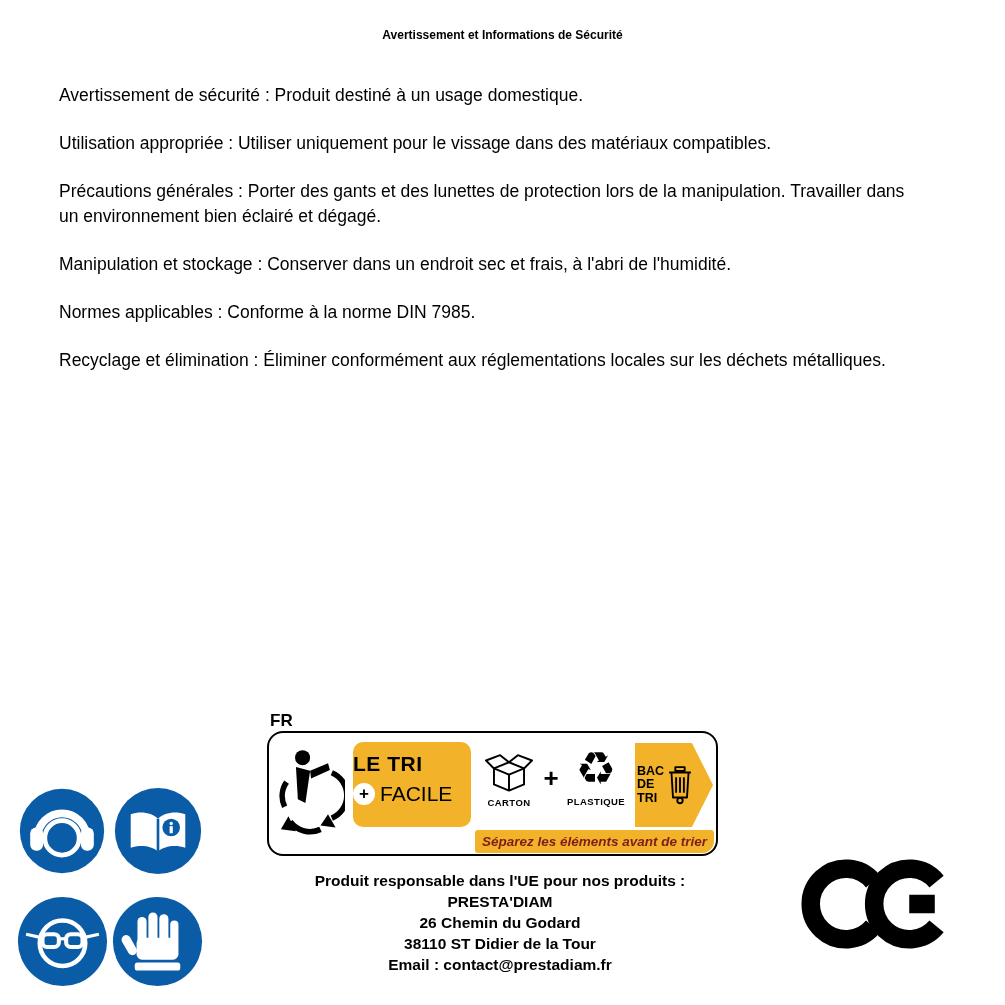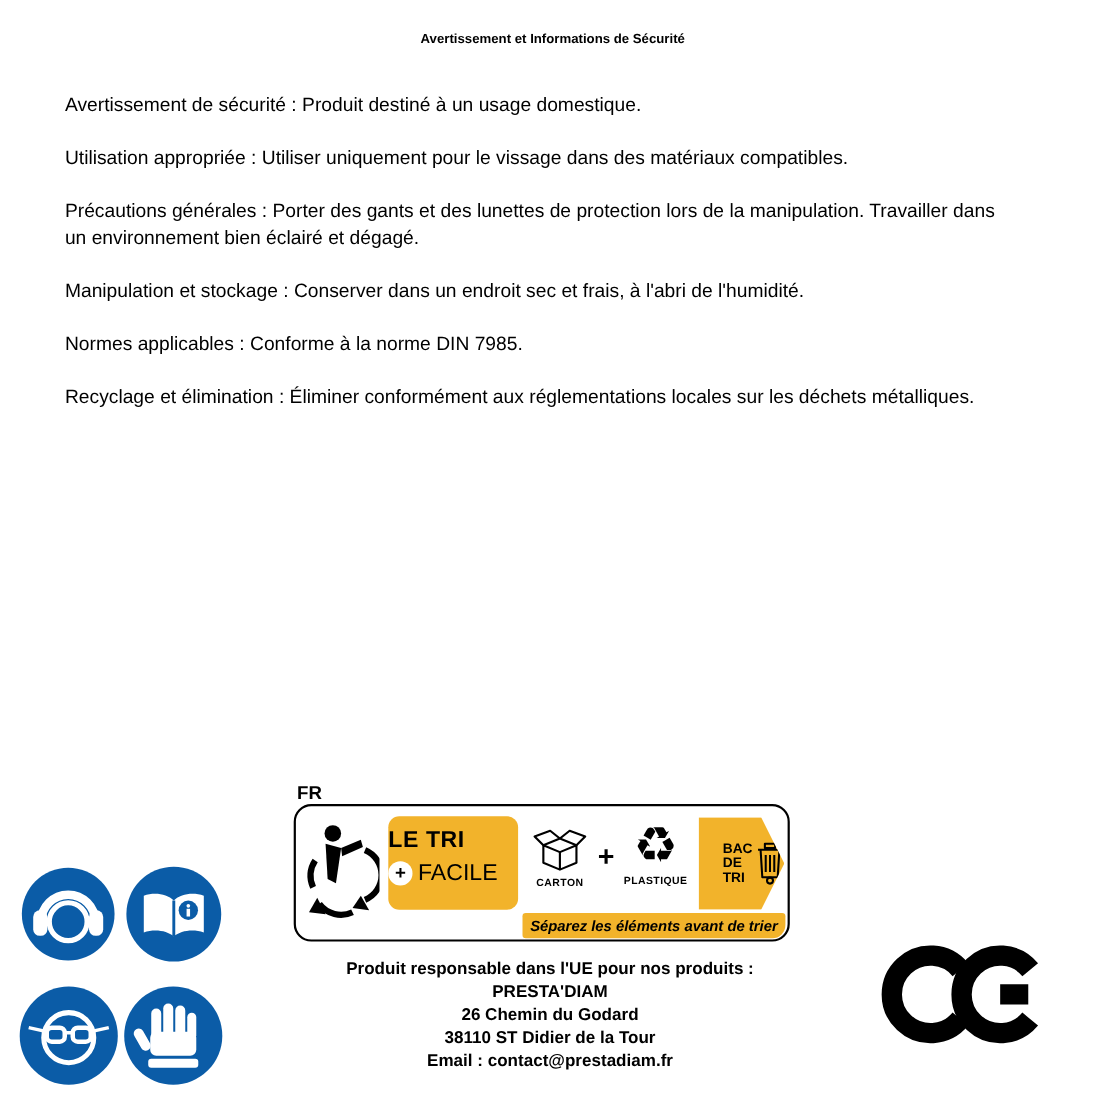--- a/index.html
+++ b/index.html
@@ -41,28 +41,28 @@
   .mat-plastique { left:294px; top:11px; width:66px; }
   .mat svg { display:block; margin:0 auto; }
   .mat-label { font-size:9.5px; font-weight:bold; letter-spacing:0.4px; margin-top:2px; }
   .recycle-glyph { font-family:"DejaVu Sans", sans-serif; font-size:45px; line-height:50px; }
   .mid-plus { position:absolute; left:270px; top:30px; width:24px; text-align:center;
               font-size:26px; font-weight:bold; }
 
   .bac-arrow { position:absolute; left:366px; top:10px; width:78px; height:84px;
                background:var(--yellow);
                clip-path:polygon(0 0, 73% 0, 100% 50%, 73% 100%, 0 100%);
-               display:flex; align-items:center; padding-left:22px; gap:2px; }
+               display:flex; align-items:center; padding-left:2px; gap:2px; }
   .bac-text { font-size:12.5px; font-weight:bold; line-height:13.5px; }
   .bac-arrow svg { flex:none; }
 
   .tagline { position:absolute; left:206px; top:97px; width:239px; height:23px;
              background:var(--yellow); border-radius:3px 3px 12px 3px;
              font-style:italic; font-weight:bold; font-size:13.5px; line-height:23px;
-             text-align:center; color:#000000; }
+             text-align:center; color:#7f1d1d; }
 
   .responsible { position:absolute; left:275px; top:870px; width:450px; text-align:center;
                  font-weight:bold; font-size:15.5px; line-height:21px; }
 
   .ce { position:absolute; left:800px; top:858px; width:148px; height:92px; }
 </style>
 </head>
 <body>
 
 <div class="page">

